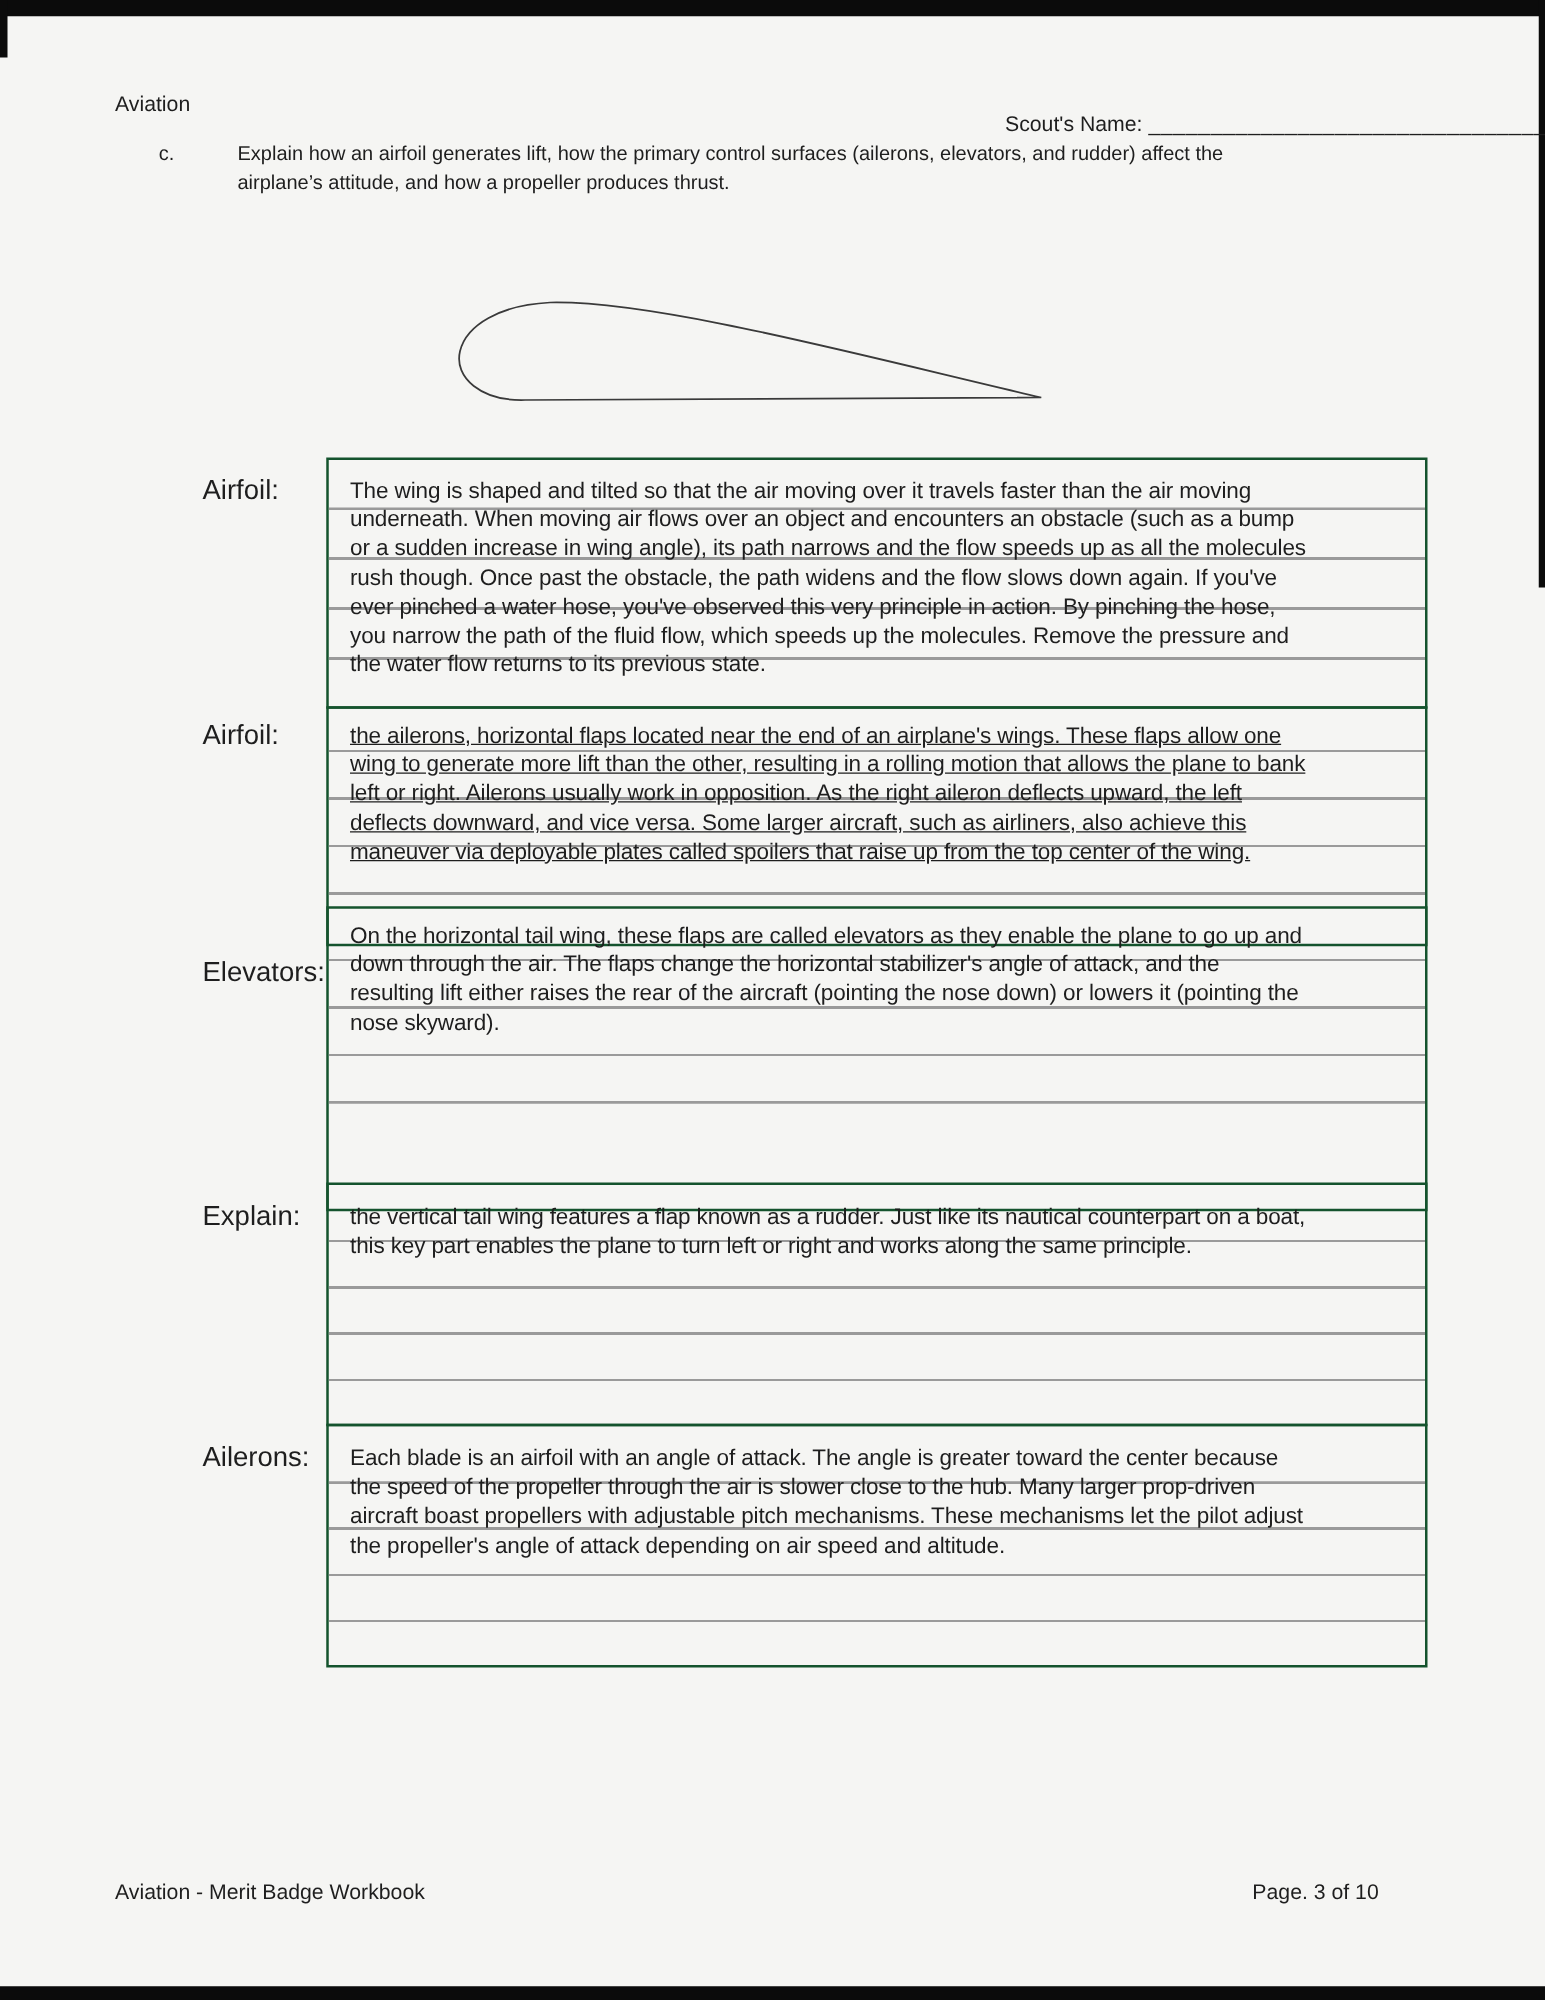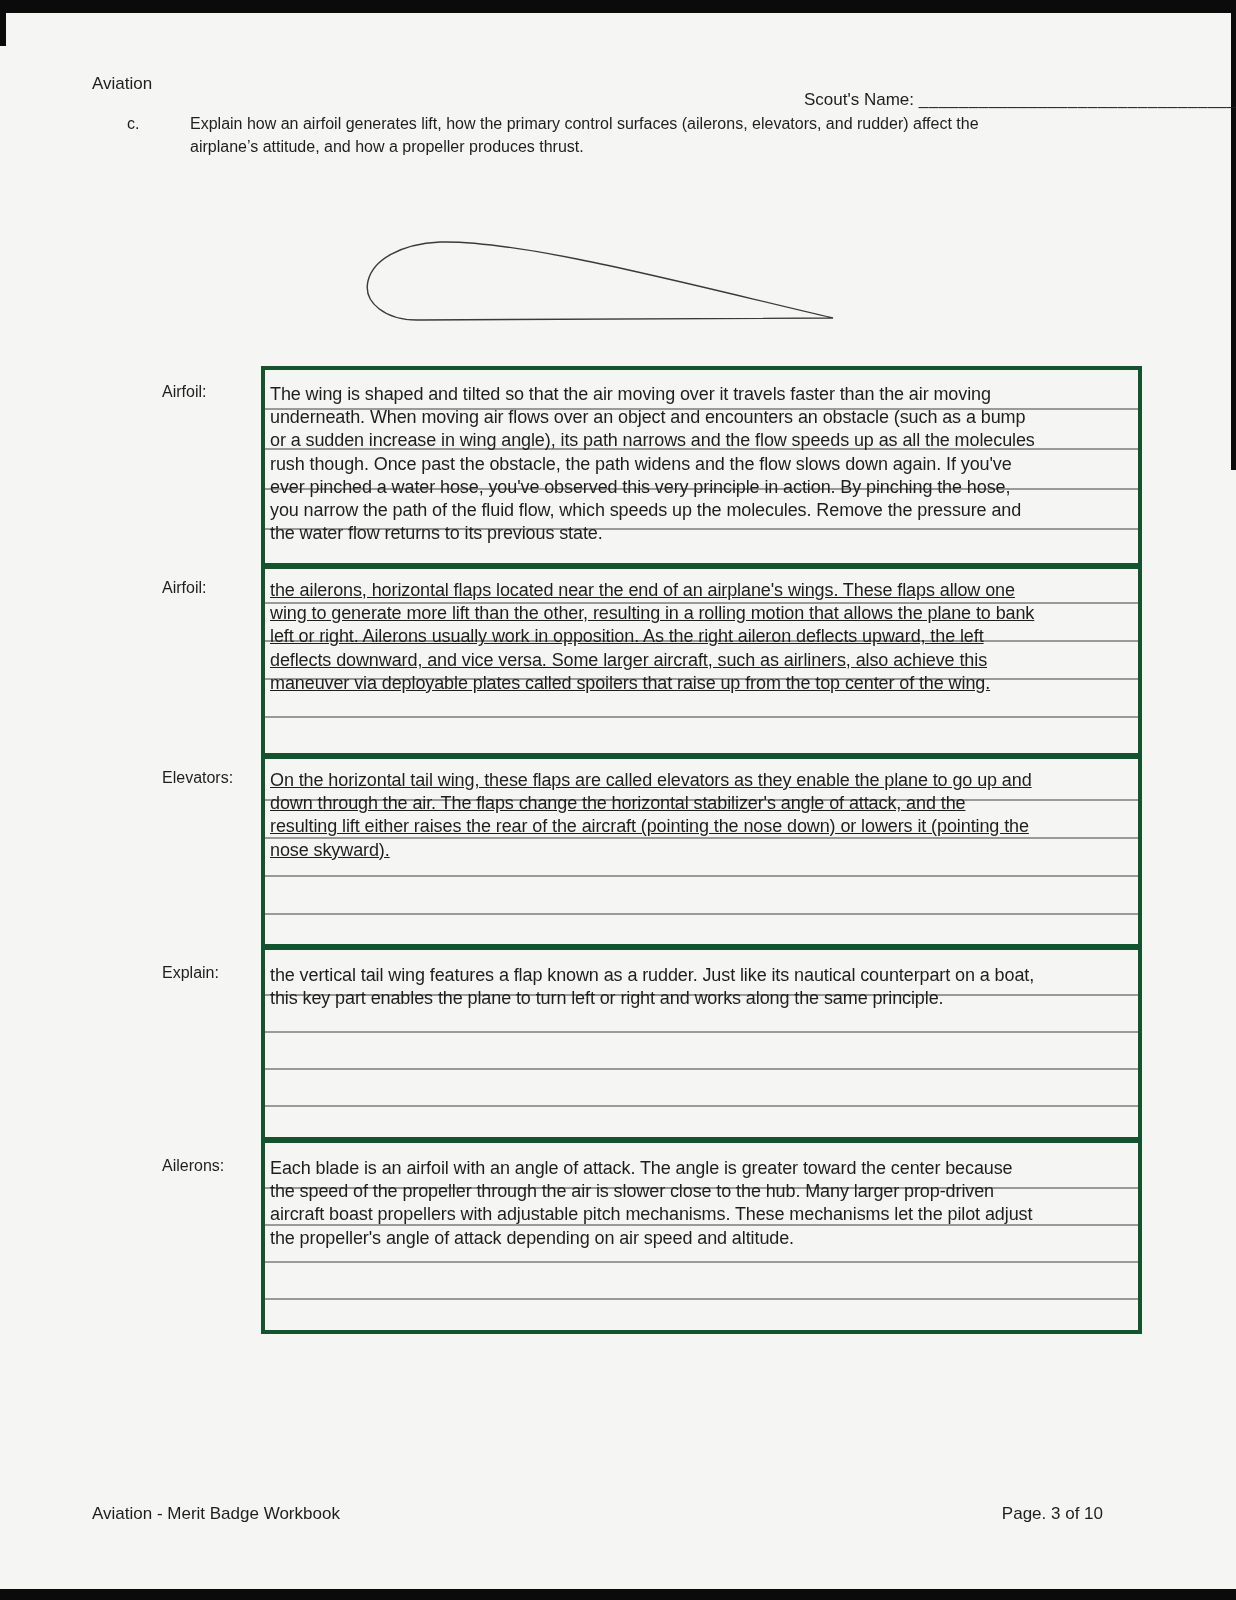--- a/index.html
+++ b/index.html
@@ -14,32 +14,32 @@
 
   #doc-title{left:92px;top:74px;font-size:17px;}
   #scouts-name{left:804px;top:74px;font-size:17px;white-space:pre;margin-top:16px;}
   #scouts-name .blank{letter-spacing:0.5px;}
 
   #question-letter{left:127px;top:113px;font-size:16px;line-height:22.5px;}
   #question-text{left:168px;top:113px;font-size:16px;line-height:22.5px;white-space:pre;margin-left:22px;}
 
   #airfoil-diagram{left:355px;top:230px;}
 
-  .sec-label{position:absolute;left:162px;font-size:16px;line-height:23px;}
+  .sec-label{position:absolute;left:162px;font-size:22px;line-height:23px;}
   #label-airfoil{top:380px;}
   #label-ailerons{top:576px;}
   #label-elevators{top:766px;}
   #label-rudder{top:961px;}
   #label-propeller{top:1154px;}
 
-  .answer-box{position:absolute;left:261px;width:881px;border:4px solid #14532d;
-              box-sizing:border-box;overflow:hidden;}
+  .answer-box{position:absolute;left:261px;width:881px;border:2px solid #14532d;
+              box-sizing:border-box;overflow:hidden;padding-left:12px;}
   #box-airfoil{top:366px;height:201px;}
   #box-ailerons{top:565px;height:192px;}
-  #box-elevators{top:755px;height:193px;text-decoration:underline;}
+  #box-elevators{top:725px;height:244px;}
   #box-rudder{top:946px;height:195px;}
   #box-propeller{top:1139px;height:195px;}
 
   .rules{position:absolute;left:0;right:0;}
   #box-airfoil .rules{top:38px;height:122px;
     background:repeating-linear-gradient(to bottom,#9a9a9a 0 2px,transparent 2px 40px);}
   #box-ailerons .rules{top:33px;height:116px;
     background:repeating-linear-gradient(to bottom,#9a9a9a 0 2px,transparent 2px 38px);}
   #box-elevators .rules{top:40px;height:116px;
     background:repeating-linear-gradient(to bottom,#9a9a9a 0 2px,transparent 2px 38px);}

